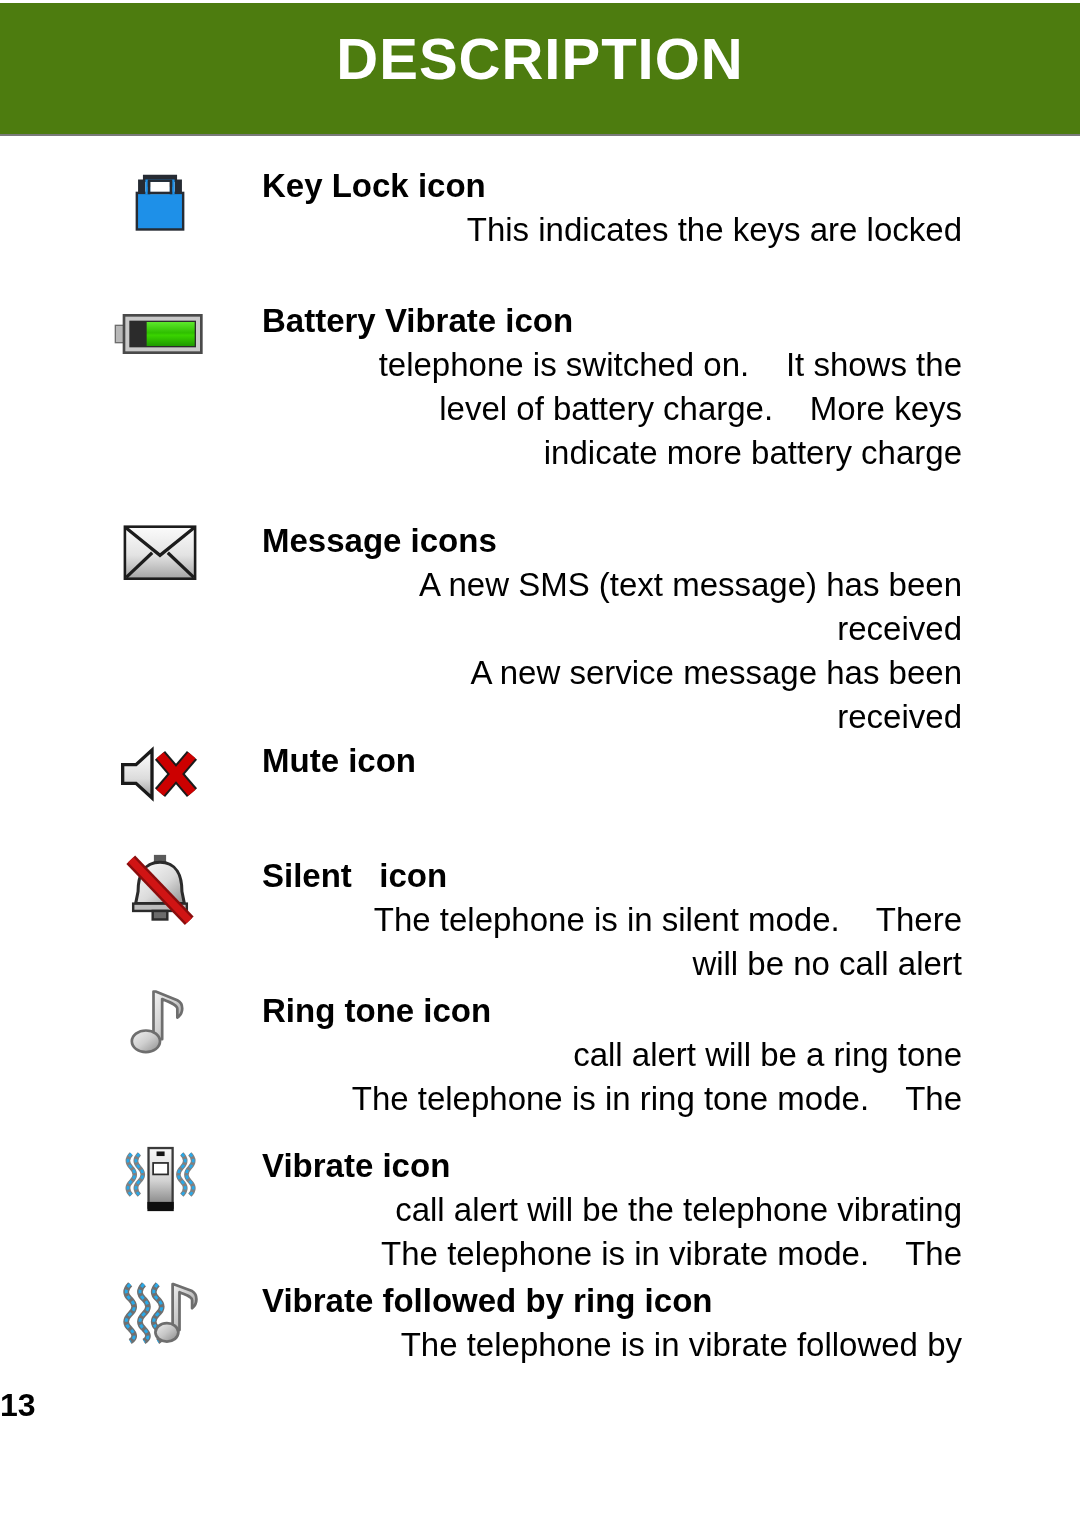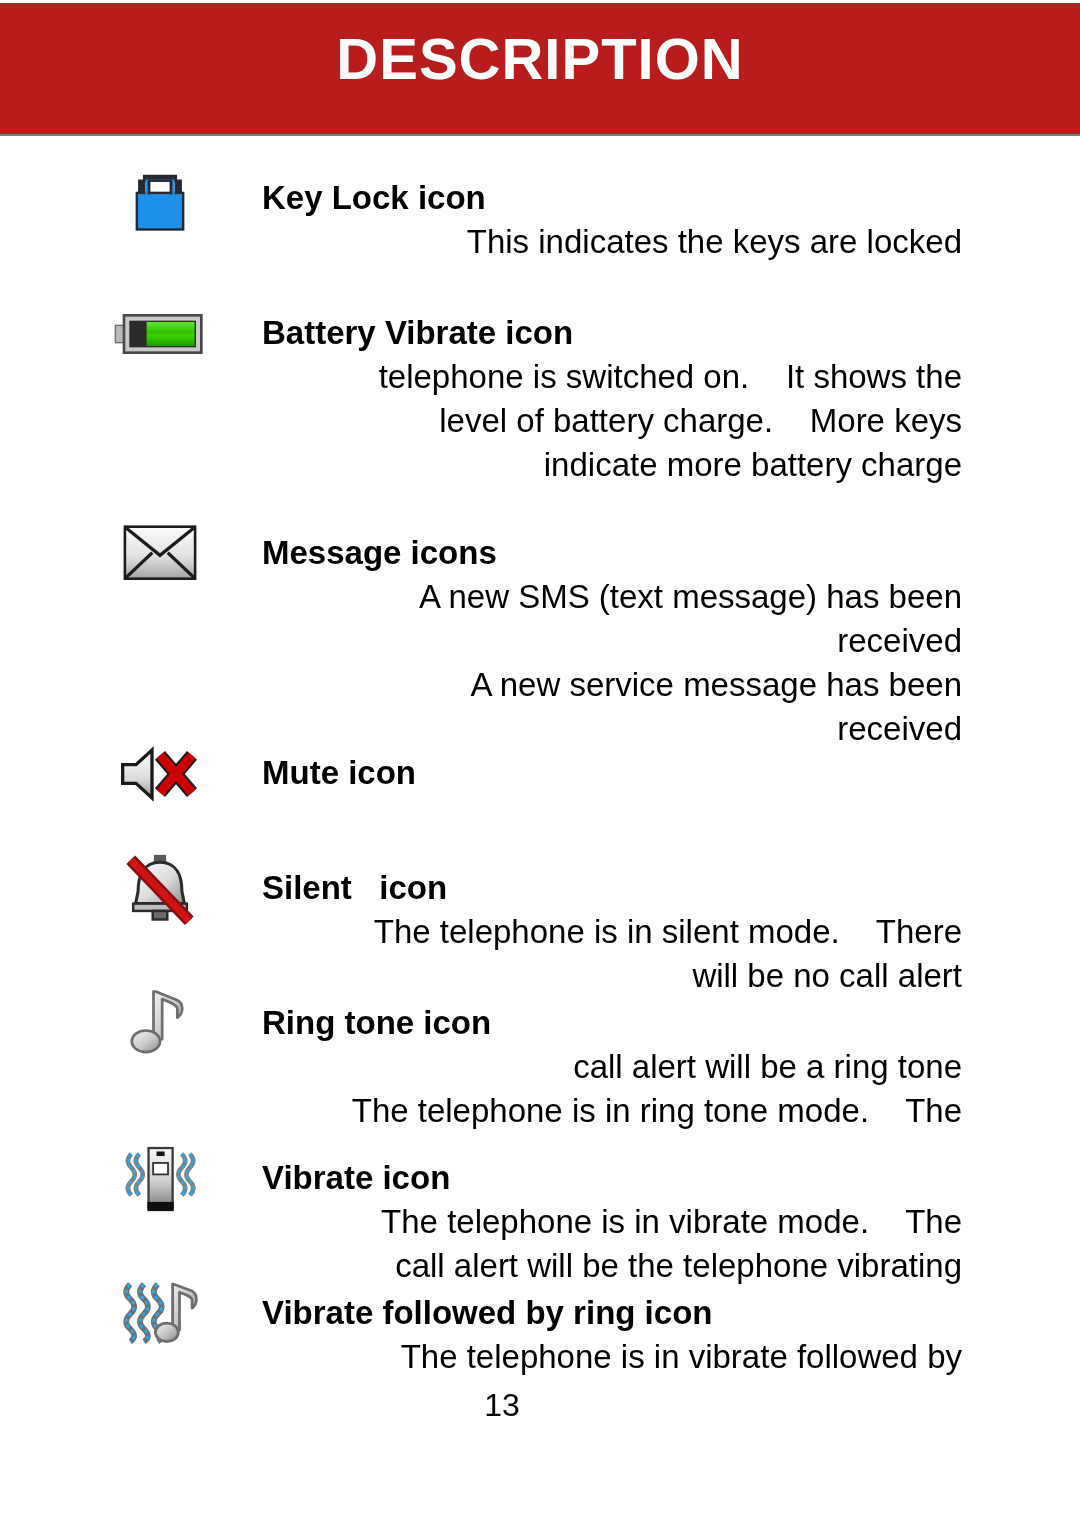--- a/index.html
+++ b/index.html
@@ -15,21 +15,21 @@
     overflow: hidden;
   }
 
   
   .page-header {
     position: absolute;
     left: 0;
     top: 3px;
     width: 1080px;
     height: 131px;
-    background: #b91c1c;
+    background: #4d7c0f;
     box-sizing: border-box;
   }
   .page-header-title {
     position: absolute;
     left: 0;
     top: 22px;
     width: 1080px;
     text-align: center;
     color: #ffffff;
     font-size: 58px;
@@ -63,21 +63,21 @@
   .entry-icon {
     position: absolute;
     left: 112px;
     top: 0;
     width: 96px;
     height: 78px;
   }
   .entry-text {
     position: absolute;
     left: 262px;
-    top: 16px;
+    top: 4px;
     width: 700px;
   }
   .entry-title {
     font-size: 33px;
     font-weight: bold;
     color: #000000;
     line-height: 44px;
     white-space: pre;
     font-family: "Liberation Sans", sans-serif;
   }
@@ -89,23 +89,22 @@
     white-space: pre;
     font-family: "Liberation Sans", sans-serif;
     text-align: right;
   }
 
   .page-number {
     position: absolute;
     left: 0;
     top: 1387px;
     width: 1004px;
-    text-align: center;
     font-size: 32px;
-    font-weight: normal;
+    font-weight: bold;
     color: #000000;
     font-family: "Liberation Sans", sans-serif;
   }
 
   
   .ico { display:block; }
 
 </style>
 </head>
 <body>
@@ -277,22 +276,22 @@
         <g fill="none" stroke="#29a8e8" stroke-width="2.4" stroke-dasharray="3 2.4">
           <path d="M18 12 q-6 6 0 12 q6 6 0 12 q-6 6 0 12"></path>
           <path d="M11 12 q-6 6 0 12 q6 6 0 12 q-6 6 0 12"></path>
           <path d="M55 12 q6 6 0 12 q-6 6 0 12 q6 6 0 12"></path>
           <path d="M62 12 q6 6 0 12 q-6 6 0 12 q6 6 0 12"></path>
         </g>
       </svg>
     </div>
     <div class="entry-text">
       <div class="entry-title">Vibrate icon</div>
+      <div class="entry-line">call alert will be the telephone vibrating</div>
       <div class="entry-line">The telephone is in vibrate mode.    The</div>
-      <div class="entry-line">call alert will be the telephone vibrating</div>
     </div>
   </div>
 
   <div class="entry" style="top:1135px;">
     <div class="entry-icon">
       <svg class="ico" width="96" height="78" viewBox="0 0 80 68">
         <linearGradient id="note2grad" x1="0" y1="0" x2="1" y2="1">
           <stop offset="0%" stop-color="#efefef"></stop>
           <stop offset="50%" stop-color="#c6c6c6"></stop>
           <stop offset="100%" stop-color="#878787"></stop>

